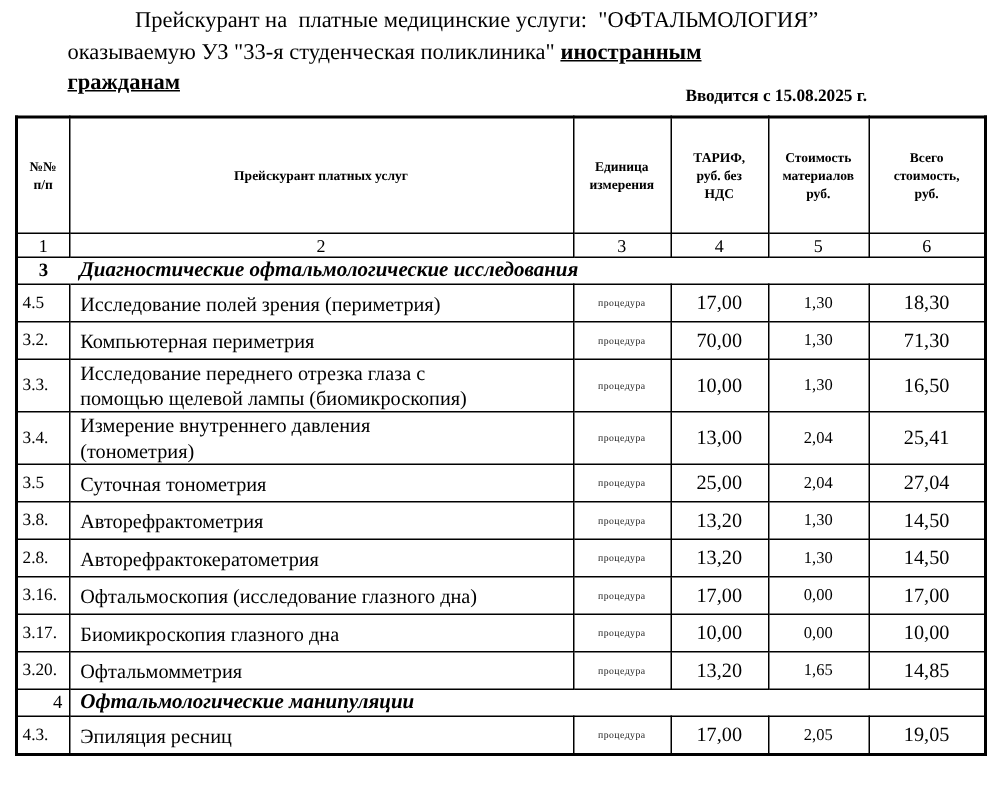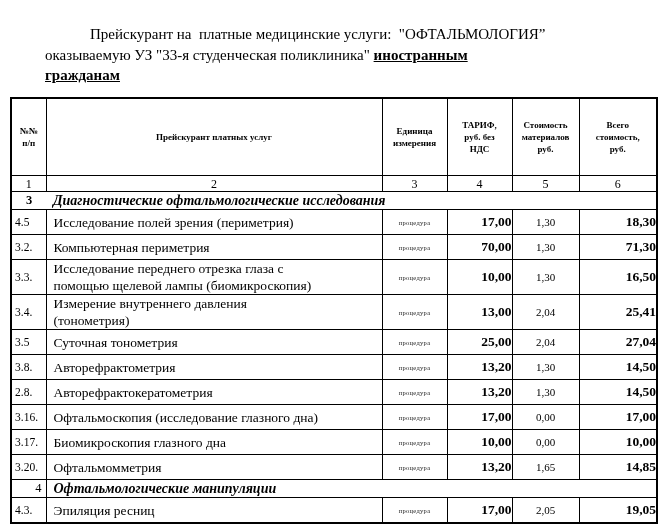--- a/index.html
+++ b/index.html
@@ -1,21 +1,21 @@
 <!DOCTYPE html>
 <html><head>
 <meta charset="utf-8">
 <style>
   html,body{margin:0;padding:0;}
   body{
     width:664px;height:528px;background:#ffffff;color:#000000;
     font-family:"Liberation Serif","DejaVu Serif",serif;
     overflow:hidden;
   }
-  .head-wrap{position:relative;height:77px;margin-top:20px;}
+  .head-wrap{position:relative;height:77px;}
   .title{
     margin:0;padding-top:4px;padding-left:45px;padding-right:60px;
     text-indent:45px;font-size:15px;line-height:20.5px;
     white-space:pre-wrap;
   }
   .bu{font-weight:bold;text-decoration:underline;}
   .eff-date{
     position:absolute;top:58px;left:0;width:578px;
     text-align:right;font-weight:bold;font-size:11.5px;
   }
@@ -34,41 +34,42 @@
   }
   tr.idx-row td{height:15px;font-size:12px;line-height:14px;}
   
   tr.item-row td{height:24px;}
   td.cell-num{text-align:left;padding-left:3px;font-size:11.5px;}
   td.cell-name{
     text-align:left;padding-left:7px;padding-right:4px;
     font-size:13.5px;line-height:17px;white-space:pre-line;
   }
   td.cell-unit{font-size:6.5px;letter-spacing:0.3px;color:#222;}
-  td.cell-tariff,td.cell-total{font-weight:bold;font-size:13.5px;text-align:right;}
+  td.cell-tariff,td.cell-total{font-weight:normal;font-size:13.5px;}
   td.cell-materials{font-size:11px;}
   
   tr.section-row td{height:17px;}
   td.section-num{font-size:12.5px;}
   td.section-num.b{font-weight:bold;}
   td.section-num.ar{text-align:right;padding-right:4px;}
   td.section-num.ac{text-align:center;}
   td.section-name{
     font-weight:bold;font-style:italic;font-size:14px;
     text-align:left;padding-left:7px;
   }
   td.nd-r{border-right:none;}
   td.nd-l{border-left:none;margin-left:24px;}
 </style>
 </head>
 <body>
 
 <div class="page">
   <div class="head-wrap">
     <p class="title"><span>Прейскурант на  платные медицинские услуги:  "ОФТАЛЬМОЛОГИЯ”</span><br><span>оказываемую УЗ "33-я студенческая поликлиника" </span><span class="bu">иностранным</span><br><span class="bu">гражданам</span></p>
+    <div class="eff-date">Вводится с 15.08.2025 г.</div>
   </div>
 
   <table class="price-table">
     <colgroup>
       <col style="width:35px">
         <col style="width:336px">
         <col style="width:65px">
       <col style="width:65px">
         <col style="width:67px">
         <col style="width:78px">

